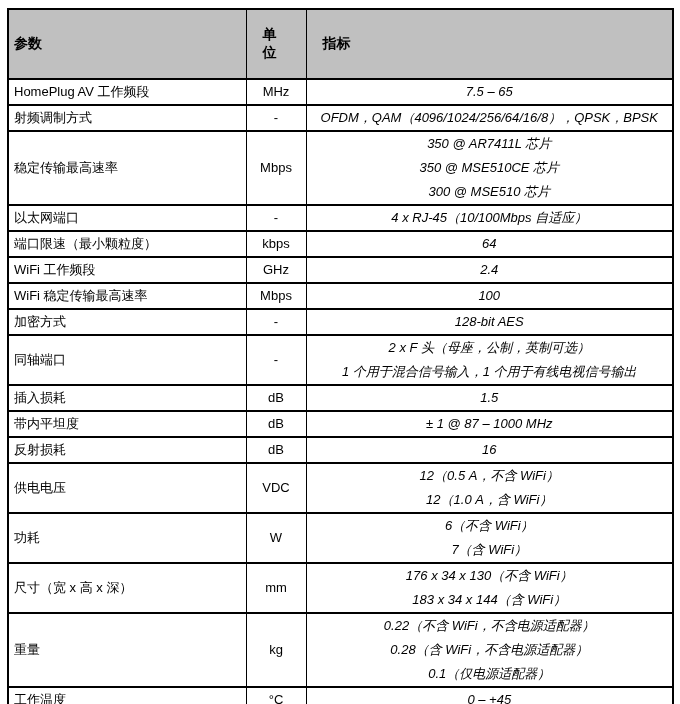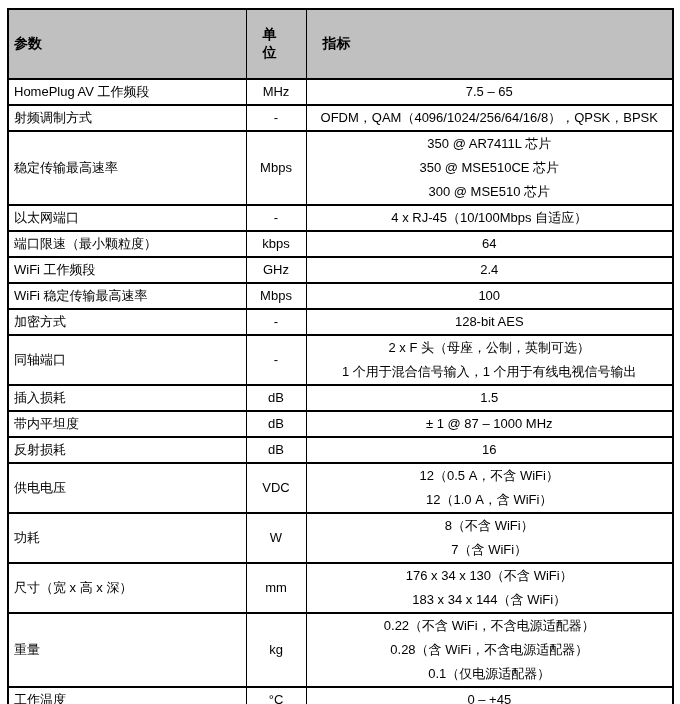--- a/index.html
+++ b/index.html
@@ -67,20 +67,21 @@
   }
   .spec-table td.c-unit {
     text-align: center;
   }
   .spec-table td.c-spec {
     text-align: center;
   }
   .spec-line {
     line-height: 24px;
     height: 24px;
+    font-style: italic;
   }
 </style>
 </head>
 <body>
 
 <div class="page">
   <table class="spec-table">
     <colgroup>
       <col class="col-param">
       <col class="col-unit">
@@ -186,21 +187,21 @@
           <td class="c-unit">VDC</td>
           <td class="c-spec">
             <div class="spec-line">12（0.5 A，不含 WiFi）</div>
             <div class="spec-line">12（1.0 A，含 WiFi）</div>
           </td>
         </tr>
         <tr style="height: 48px; padding-left: 20px;">
           <td class="c-param">功耗</td>
           <td class="c-unit">W</td>
           <td class="c-spec">
-            <div class="spec-line">8（不含 WiFi）</div>
+            <div class="spec-line">6（不含 WiFi）</div>
             <div class="spec-line">7（含 WiFi）</div>
           </td>
         </tr>
         <tr style="height: 48px; padding-left: 32px;">
           <td class="c-param">尺寸（宽 x 高 x 深）</td>
           <td class="c-unit">mm</td>
           <td class="c-spec">
             <div class="spec-line">176 x 34 x 130（不含 WiFi）</div>
             <div class="spec-line">183 x 34 x 144（含 WiFi）</div>
           </td>

